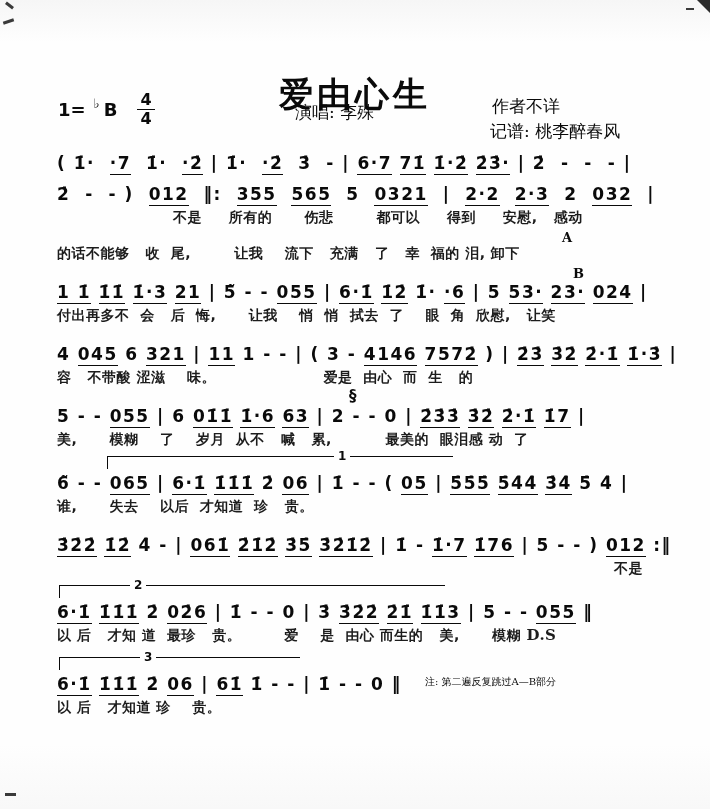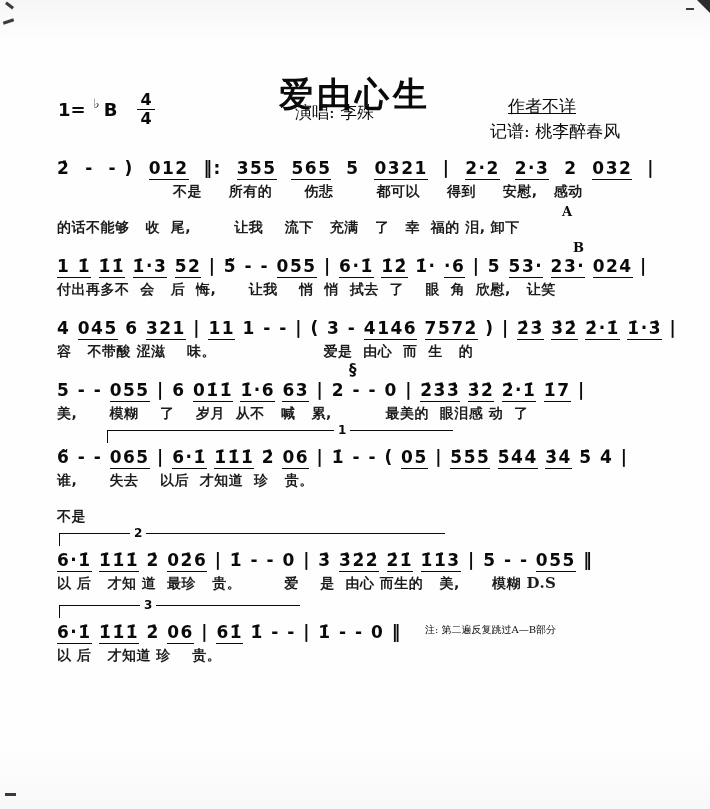--- a/index.html
+++ b/index.html
@@ -9,21 +9,21 @@
     color:#0a0a0a;font-family:"DejaVu Sans","Liberation Sans",sans-serif;
   }
   
   .title{
     position:absolute;left:0;top:52px;width:710px;text-align:center;
     font-family:"DejaVu Serif","Liberation Serif",serif;
     font-size:34px;font-weight:bold;letter-spacing:4px;margin-top:20px;
   }
   .credit{position:absolute;font-size:17px;font-family:"DejaVu Serif","Liberation Serif",serif;}
   .credit.singer{left:295px;top:101px;}
-  .credit.author{left:508px;top:95px;text-decoration:underline;}
+  .credit.author{left:492px;top:95px;}
   .credit.notator{left:490px;top:120px;}
   .keysig{position:absolute;left:58px;top:92px;font-size:18px;font-weight:bold;display:flex;align-items:center;gap:4px;}
   .keysig .flat{font-size:13px;vertical-align:super;position:relative;top:-6px;margin-left:4px;}
   .keysig .meter{display:inline-block;margin-left:16px;text-align:center;font-size:16px;line-height:1.0;}
   .keysig .meter .top{display:block;border-bottom:1.6px solid #0a0a0a;padding:0 3px 1px 3px;}
   .keysig .meter .bot{display:block;padding-top:1px;}
   
   .score{position:absolute;left:57px;top:150px;width:600px;}
   .system{position:relative;margin-top:16px;}
   .system.first{margin-top:0;}
@@ -33,21 +33,21 @@
   .music{
     font-size:17px;font-weight:bold;letter-spacing:1.5px;line-height:26px;
     white-space:pre;
   }
   .music .u{border-bottom:1.7px solid currentColor;padding-bottom:1px;}
   .lyrics{
     font-size:14px;font-weight:bold;color:#1c1c1c;line-height:20px;margin-top:0;
     white-space:pre;letter-spacing:0.5px;
   }
   .lyrics.indent{padding-left:116px;}
-  .lyrics.right{padding-right:14px;}
+  .lyrics.right{text-align:right;padding-right:14px;}
   .ds{font-family:"DejaVu Serif","Liberation Serif",serif;font-size:15px;}
   
   .marker{position:absolute;top:-13px;font-size:13px;font-weight:bold;font-family:"DejaVu Serif","Liberation Serif",serif;}
   .marker.a{left:505px;}
   .marker.b{left:516px;}
   .segno{position:absolute;top:-16px;left:292px;font-size:15px;font-weight:bold;}
   .volta{position:absolute;height:12px;border-top:1.4px solid #0a0a0a;border-left:1.4px solid #0a0a0a;top:-14px;}
   .volta .vnum{position:absolute;top:-8px;background:#fefefe;padding:0 4px;font-size:12px;font-weight:bold;}
   .volta.v1{left:50px;width:345px;} .volta.v1 .vnum{left:226px;}
   .volta.v2{left:2px;width:385px;}  .volta.v2 .vnum{left:70px;}
@@ -85,35 +85,38 @@
       <span class="flat">♭</span>
       <span>B</span>
     <span class="meter">
       <span class="top">4</span>
       <span class="bot">4</span>
     </span>
   </div>
 
   <div class="score">
 
+    <div class="system first">
+      <div class="music">( 1̇·  <span class="u">·7</span>  1̇·  <span class="u">·2̇</span> | 1̇·  <span class="u">·2̇</span>  3̇  - | <span class="u">6·7</span> <span class="u">71̇</span> <span class="u">1̇·2̇</span> <span class="u">2̇3̇·</span> | 2̇  -  -  - |</div>
+    </div>
 
     <div class="system tight">
       <div class="music">2̇  -  - )  <span class="u">012</span>  ‖:  <span class="u">355</span>  <span class="u">565</span>  5  <span class="u">0321</span>  |  <span class="u">2·2</span>  <span class="u">2·3</span>  2  <span class="u">032</span>  |</div>
       <div class="lyrics indent">不是     所有的      伤悲        都可以     得到     安慰,   感动</div>
     </div>
 
     <div class="system">
       <span class="marker a">A</span>
       <div class="lyrics">的话不能够   收  尾,        让我    流下   充满   了   幸  福的 泪, 卸下</div>
     </div>
 
 
     <div class="system">
       <span class="marker b">B</span>
-      <div class="music"><span class="u">1 1̇</span> <span class="u">1̇1̇</span> <span class="u">1̇·3</span> <span class="u">52</span> | 5̃ - - <span class="u">055</span> | <span class="u">6·1̇</span> <span class="u">1̇2̇</span> 1̇· <span class="u">·6</span> | 5 <span class="u">53·</span> <span class="u">23·</span> <span class="u">024</span> |</div>
+      <div class="music"><span class="u">1 1̇</span> <span class="u">1̇1̇</span> <span class="u">1̇·3</span> <span class="u">21</span> | 5̃ - - <span class="u">055</span> | <span class="u">6·1̇</span> <span class="u">1̇2̇</span> 1̇· <span class="u">·6</span> | 5 <span class="u">53·</span> <span class="u">23·</span> <span class="u">024</span> |</div>
       <div class="lyrics">付出再多不  会   后  悔,      让我    悄  悄  拭去  了    眼  角  欣慰,   让笑</div>
     </div>
 
     <div class="system">
       <div class="music">4 <span class="u">045</span> 6 <span class="u">321</span> | <span class="u">11</span> 1 - - | ( 3 - <span class="u">4146</span> <span class="u">7572̇</span> ) | <span class="u">2̇3̇</span> <span class="u">3̇2̇</span> <span class="u">2̇·1̇</span> <span class="u">1̇·3̇</span> |</div>
       <div class="lyrics">容   不带酸 涩滋    味。                    爱是  由心  而  生   的</div>
     </div>
 
     <div class="system">
       <span class="segno">§</span>
@@ -123,20 +126,21 @@
 
     <div class="system volta-room">
       <div class="volta v1">
           <span class="vnum">1</span>
         </div>
       <div class="music">6̃ - - <span class="u">065</span> | <span class="u">6·1̇</span> <span class="u">1̇1̇1̇</span> 2̇ <span class="u">06</span> | 1̇ - - ( <span class="u">05</span> | <span class="u">5̇5̇5̇</span> <span class="u">5̇4̇4̇</span> <span class="u">3̇4̇</span> 5̇ 4̇ |</div>
       <div class="lyrics">谁,      失去    以后  才知道  珍   贵。</div>
     </div>
 
     <div class="system">
+      <div class="music"><span class="u">3̇2̇2̇</span> <span class="u">1̇2̇</span> 4̇ - | <span class="u">061̇</span> <span class="u">2̇1̇2̇</span> <span class="u">3̇5̇</span> <span class="u">3̇2̇1̇2̇</span> | 1̇ - <span class="u">1̇·7</span> <span class="u">1̇76</span> | 5 - - ) <span class="u">012</span> :‖</div>
       <div class="lyrics right">不是</div>
     </div>
 
     <div class="system volta-room">
       <div class="volta v2">
           <span class="vnum">2</span>
         </div>
       <div class="music"><span class="u">6·1̇</span> <span class="u">1̇1̇1̇</span> 2̇ <span class="u">02̇6</span> | 1̇ - - 0 | 3̇ <span class="u">3̇2̇2̇</span> <span class="u">2̇1̇</span> <span class="u">1̇1̇3</span> | 5 - - <span class="u">055</span> ‖</div>
       <div class="lyrics"><span>以 后   才知 道  最珍   贵。        爱    是  由心 而生的   美,      模糊 </span><span class="ds">D.S</span></div>
     </div>

